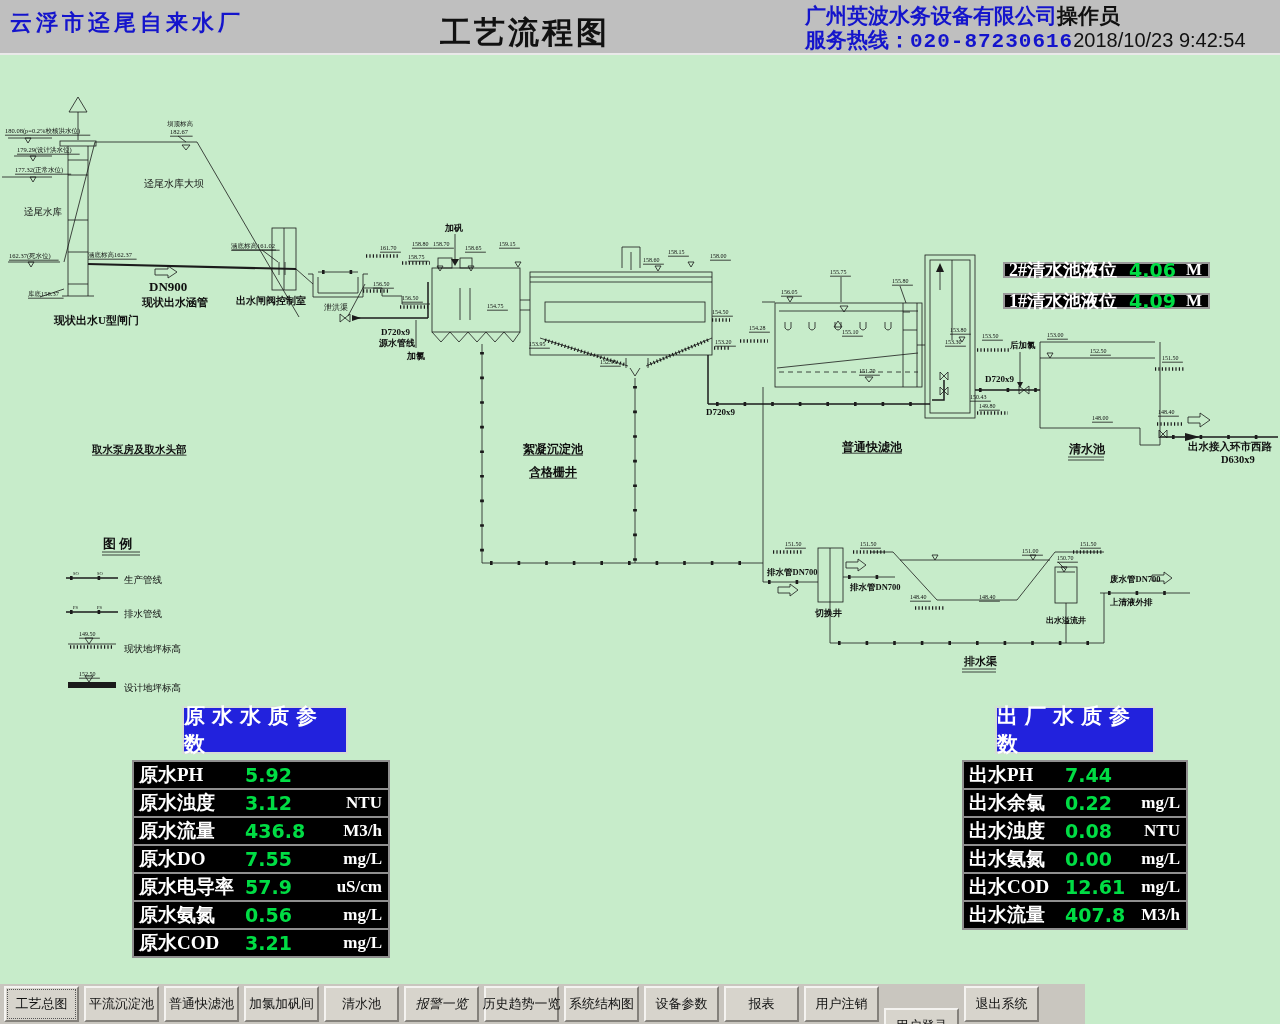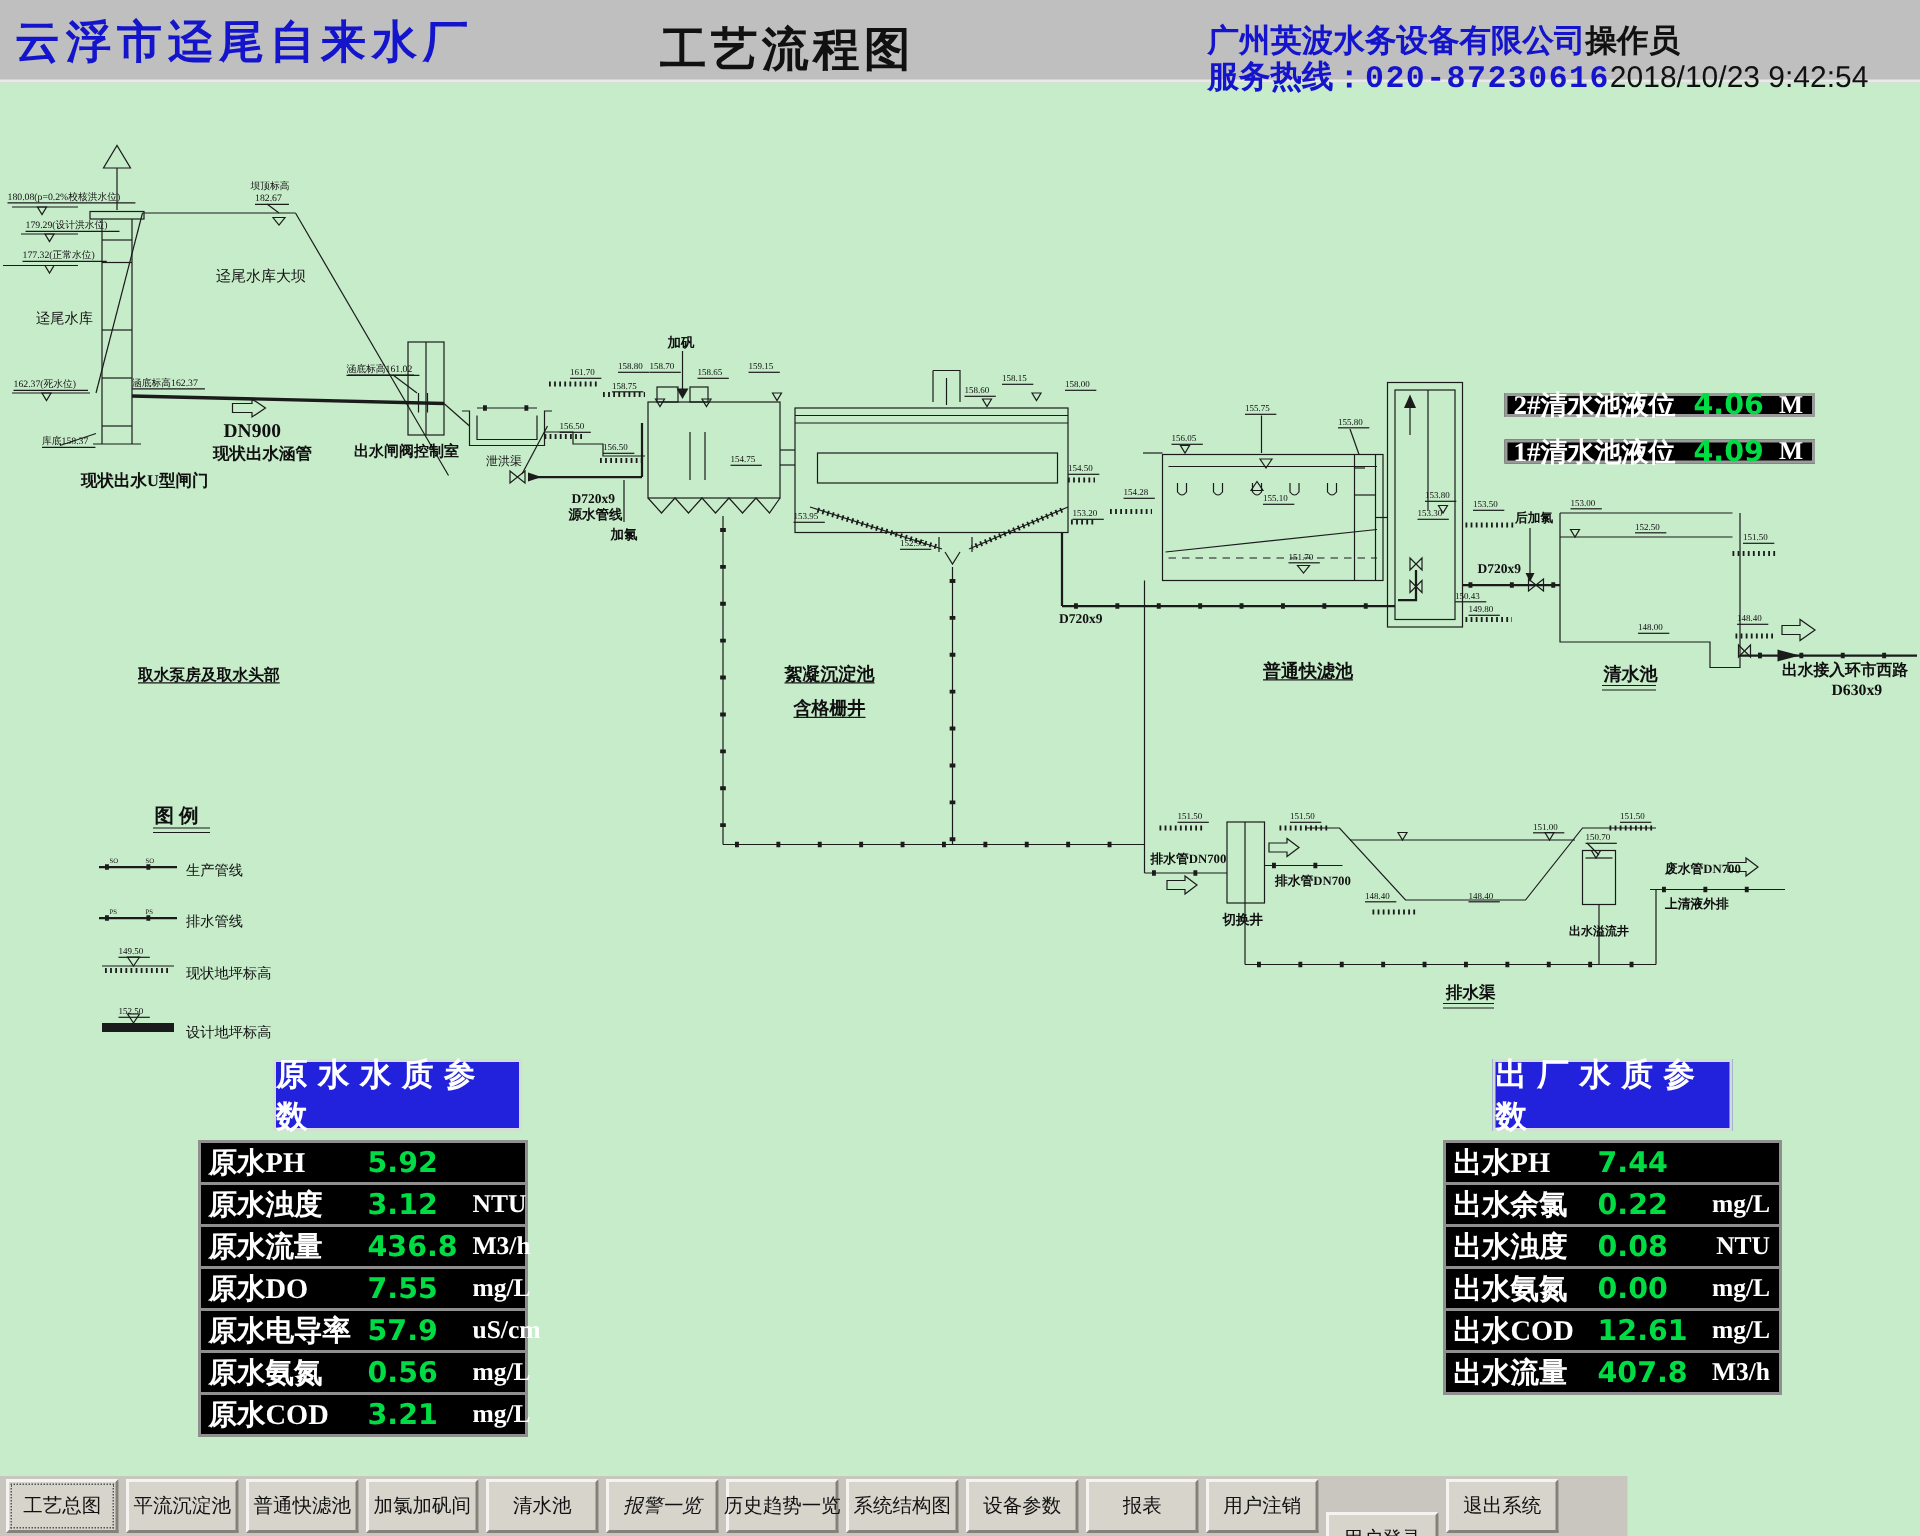--- a/index.html
+++ b/index.html
@@ -8,27 +8,27 @@
     background:#c7ecca;
     font-family:"Liberation Serif","DejaVu Serif",serif;
   }
   
   .header{
     position:absolute;left:0;top:0;width:1280px;height:55px;
     background:#bfbfbf;border-bottom:2px solid #e9e9e9;box-sizing:border-box;
   }
   .plant-title{
     position:absolute;left:10px;top:8px;
-    font-size:30px;font-weight:700;color:#1414cc;letter-spacing:4px;white-space:nowrap;
+    font-size:22px;font-weight:700;color:#1414cc;letter-spacing:4px;white-space:nowrap;
   }
   .page-title{
     position:absolute;left:440px;top:12px;
     font-size:31px;font-weight:700;color:#111;letter-spacing:3px;white-space:nowrap;
   }
-  .hdr-right{position:absolute;left:805px;top:15px;width:470px;line-height:24px;white-space:nowrap;}
+  .hdr-right{position:absolute;left:805px;top:4px;width:470px;line-height:24px;white-space:nowrap;}
   .hdr-line{font-size:21px;font-weight:700;}
   .blue{color:#1414cc;} .black{color:#111;}
   .hotline-num{font-family:Liberation Mono, monospace;letter-spacing:1px;}
   .datetime{font-family:"Liberation Sans","DejaVu Sans",sans-serif;font-weight:400;font-size:20px;}
   
   svg#diagram{position:absolute;left:0;top:0;pointer-events:none;}
   svg#diagram line,svg#diagram path,svg#diagram rect,svg#diagram polygon,svg#diagram polyline{
     stroke:#1b1b1b;stroke-width:.8;fill:none;
   }
   svg#diagram .thick{stroke-width:2.2;}
@@ -478,21 +478,21 @@
   <span class="lvalue">4.06</span>
   <span class="lunit">M</span>
 </div>
 <div class="lvl" style="top:293px;">
   <span class="llabel">1#清水池液位</span>
   <span class="lvalue">4.09</span>
   <span class="lunit">M</span>
 </div>
 
 <div class="ptitle" style="left:182px;top:706px;width:166px;">原水水质参数</div>
-<div class="ptable" id="raw-rows" style="left:132px;top:760px;width:220px;">
+<div class="ptable" id="raw-rows" style="left:132px;top:760px;width:258px;">
     <div class="prow">
       <span class="plabel">原水PH</span>
       <span class="pvalue">5.92</span>
       <span class="punit"></span>
     </div>
     <div class="prow">
       <span class="plabel">原水浊度</span>
       <span class="pvalue">3.12</span>
       <span class="punit">NTU</span>
     </div>

